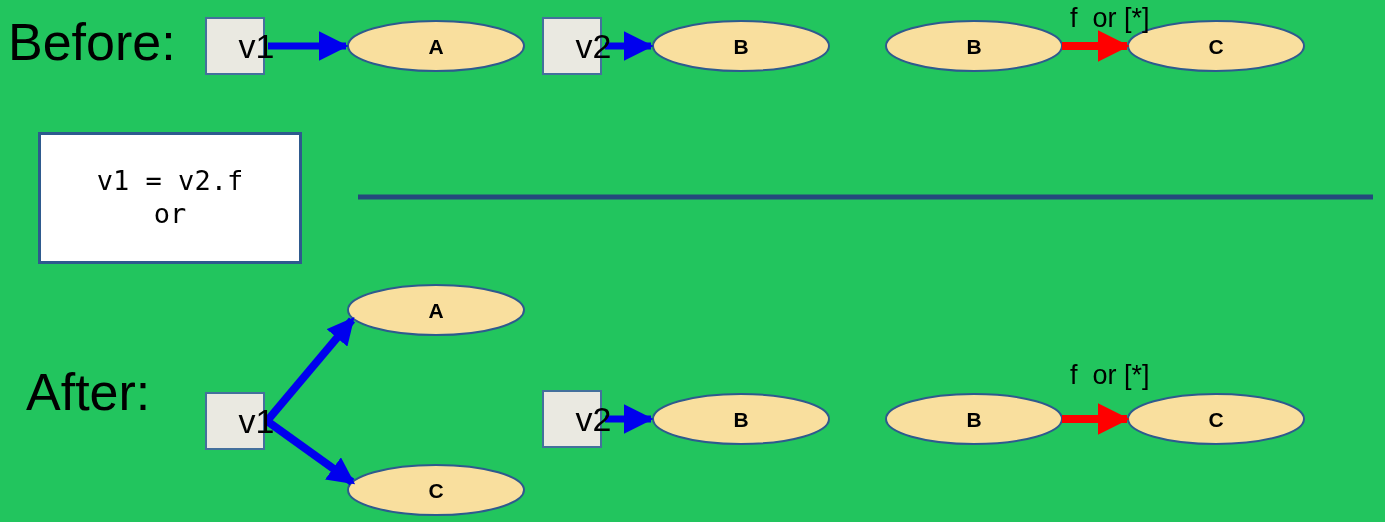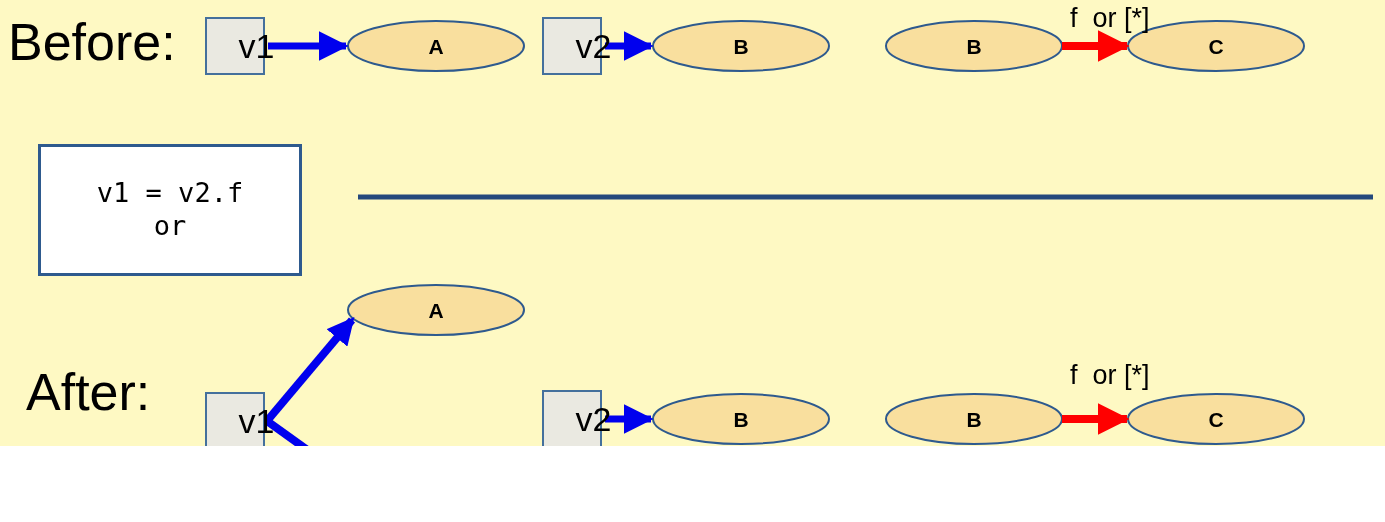--- a/index.html
+++ b/index.html
@@ -6,22 +6,22 @@
     margin: 0;
     padding: 0;
     background: #ffffff;
   }
   body {
     font-family: "Liberation Sans", sans-serif;
   }
   #stage {
     position: relative;
     width: 1385px;
-    height: 446px;
-    background: #fef9c3;
+    height: 522px;
+    background: #22c55e;
     overflow: hidden;
   }
   #stage svg.layer {
     position: absolute;
     left: 0;
     top: 0;
     width: 1385px;
     height: 522px;
   }
   .row-label {
@@ -68,21 +68,21 @@
     color: #000000;
     white-space: pre;
     line-height: 1;
     margin-left: 28px;
   }
 
   .code-box {
     position: absolute;
     box-sizing: border-box;
     left: 38px;
-    top: 144px;
+    top: 132px;
     width: 264px;
     height: 132px;
     background: #ffffff;
     border: 3px solid #2E5A8E;
     display: flex;
     flex-direction: column;
     align-items: center;
     justify-content: center;
     font-family: "DejaVu Sans Mono", monospace;
     font-size: 27px;

